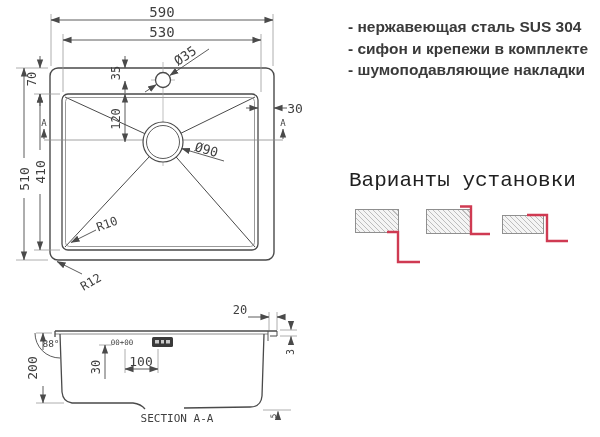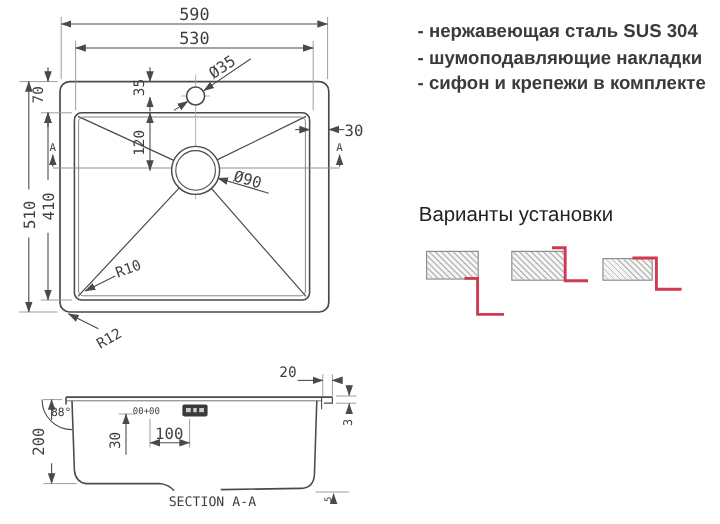--- a/index.html
+++ b/index.html
@@ -4,21 +4,21 @@
 <style>
   html,body{margin:0;padding:0;background:#ffffff;}
   #stage{position:relative;width:600px;height:437px;background:#ffffff;overflow:hidden;
          font-family:"Liberation Sans",sans-serif;}
   #drawing{position:absolute;left:0;top:0;}
   .dimtext{font-family:"DejaVu Sans Mono",monospace;fill:#3f3f3f;}
   .features{position:absolute;left:348px;top:16px;width:245px;
             font-size:15.5px;line-height:21.5px;color:#3a3a3a;}
   .feat-item{white-space:nowrap;font-weight:bold;}
   .install-title{position:absolute;left:349px;top:169px;width:230px;
-                 font-family:Liberation Sans, sans-serif;font-size:17px;color:#1f1f1f;}
+                 font-family:Liberation Mono, monospace;font-size:21px;color:#1f1f1f;}
   .mount{position:absolute;width:80px;height:70px;}
   .slab{position:absolute;border:1.5px solid #8f8f8f;
         background:#f4f4f4;
         background-image:repeating-linear-gradient(45deg,transparent 0px,transparent 2.5px,#bdbdbd 2.5px,#bdbdbd 3.5px);}
   .mount svg{position:absolute;left:0;top:0;}
 </style>
 </head>
 <body>
 
 <div id="stage">
@@ -162,22 +162,22 @@
         <text class="dimtext" x="240" y="314" font-size="12" text-anchor="middle">20</text>
         <text class="dimtext" font-size="10" text-anchor="middle" transform="rotate(-90 290 352)" x="290" y="355.5">3</text>
         <text class="dimtext" font-size="7.5" text-anchor="middle" transform="rotate(-90 273 416)" x="273" y="418.5">5</text>
         <text class="dimtext" x="177" y="422" font-size="11" text-anchor="middle">SECTION A-A</text>
       </g>
     </g>
   </svg>
 
   <div class="features">
     <div class="feat-item">- нержавеющая сталь SUS 304</div>
+    <div class="feat-item">- сифон и крепежи в комплекте</div>
     <div class="feat-item">- шумоподавляющие накладки</div>
-    <div class="feat-item">- сифон и крепежи в комплекте</div>
   </div>
 
   <div class="install-title">Варианты установки</div>
 
   <div class="mount" style="left:352px;top:200px;">
     <div class="slab" style="left:3px;top:9px;width:42px;height:22px;"></div>
     <svg width="80" height="70" viewBox="0 0 80 70">
       <polyline points="35,32 46,32 46,62 68,62" fill="none" stroke-width="2.4" stroke="#cf3a52"></polyline>
     </svg>
   </div>

